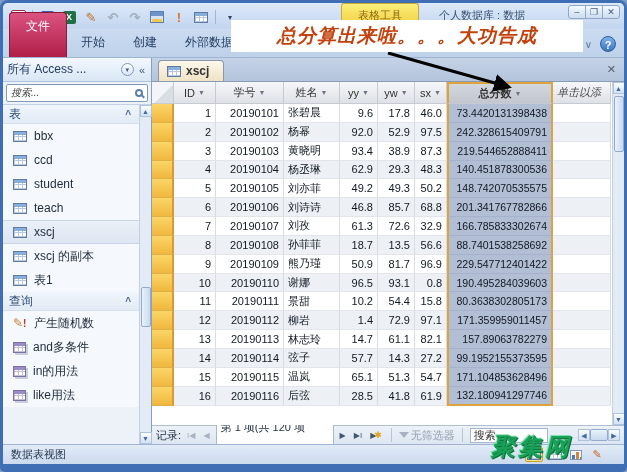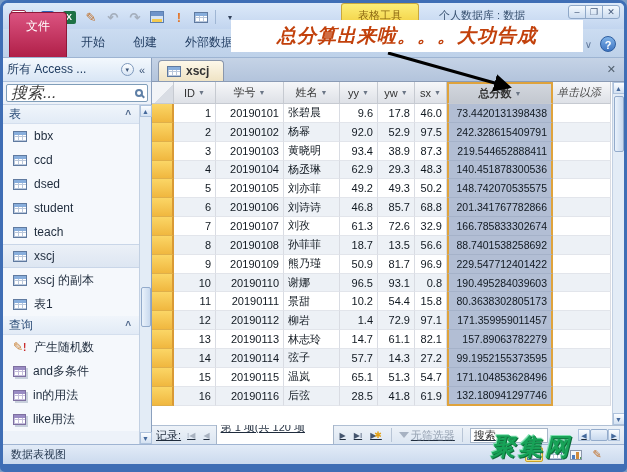--- a/index.html
+++ b/index.html
@@ -71,21 +71,21 @@
   .sidebar { width:149px; background:#EDF2F9; border-right:1px solid #8BA0BE; display:flex; flex-direction:column; }
   .nav-head { height:24px; background:linear-gradient(#F3F8FD,#D9E6F5); border-bottom:1px solid #AFC2DB;
     display:flex; align-items:center; padding:0 4px; gap:3px; }
   .nav-head-label { font-size:12px; color:#1F3C61; flex:1; white-space:nowrap; overflow:hidden; }
   .nav-circle { width:13px; height:13px; border-radius:50%; border:1px solid #7E99BC;
     background:linear-gradient(#FDFEFF,#D8E5F4); font-size:7px; color:#3C5options578; text-align:center; line-height:11px; color:#3C5578;}
   .nav-collapse { font-size:11px; color:#3C5578; padding:0 2px; }
   .searchwrap { height:23px; padding:2px 3px; border-bottom:1px solid #C4D2E5; display:flex; }
   .searchbox { flex:1; background:#fff; border:1px solid #7F9DB9; border-radius:2px;
     display:flex; align-items:center; padding:0 4px; gap:4px; }
-  .searchbox .stext { flex:1; font-size:16px; color:#3B3B3B; font-style:italic; }
+  .searchbox .stext { flex:1; font-size:10px; color:#3B3B3B; font-style:italic; }
   .mag { width:8px; height:8px; border:2px solid #5E7FA6; border-radius:50%; position:relative; flex:0 0 auto; }
   .mag::after { content:''; position:absolute; width:5px; height:2px; background:#5E7FA6;
     transform:rotate(45deg); right:-4px; bottom:-2px; }
   .nav-scroll-wrap { flex:1; display:flex; min-height:0; }
   .navlist { flex:1; overflow:hidden; }
   .group-head { height:19px; display:flex; align-items:center; justify-content:space-between;
     padding:0 8px 0 6px; background:linear-gradient(#F0F5FB,#E2EBF6); border-bottom:1px solid #D4DFEE;
     color:#2B4C77; font-size:12px; }
   .group-chev { color:#51698C; font-size:10px; font-weight:bold; }
   .nav-item { height:24px; display:flex; align-items:center; gap:7px; padding:0 4px 0 10px;
@@ -133,21 +133,21 @@
   .c-yy{width:38px;} .c-yw{width:37px;} .c-sx{width:32px;} .c-zf{width:106px;} .c-add{width:58px;}
   .hcell.c-zf { background:linear-gradient(#D2D6DD,#C3C8D0); border-top:2px solid #DFA33C;
     border-left:2px solid #DFA33C; border-right:2px solid #DFA33C; font-weight:bold; }
   .dcell.c-zf { background:#B2BED4 !important; border-left:2px solid #DFA33C; border-right:2px solid #DFA33C;
     border-bottom:1px solid #A5B2C9; font-size:10.5px; }
   .drow:last-child .dcell.c-zf { border-bottom:2px solid #DFA33C; }
   .hcell.c-add { font-style:italic; color:#4A4A4A; justify-content:flex-start; padding-left:4px; }
 
   
   .recordnav { height:19px; background:linear-gradient(#EDF2F8,#DCE6F2); border-top:1px solid #AFBFD4;
-    display:flex; align-items:center; font-size:11px; color:#1F2C3D; padding:0 4px; gap:4px;text-decoration:underline; }
+    display:flex; align-items:center; font-size:11px; color:#1F2C3D; padding:0 4px; gap:4px; }
   .rn-btn { font-size:8px; color:#44556E; padding:0 2px; }
   .rn-btn.dis { color:#A8B2C0; }
   .rn-pos { background:#fff; border:1px solid #A7B6C9; height:32px; min-width:118px;
     padding:0 4px; font-size:11px; line-height:14px; overflow:hidden; white-space:nowrap; }
   .rn-star { color:#E3A012; font-size:9px; margin-left:-2px; }
   .rn-sep { width:1px; height:14px; background:#B8C5D6; margin:0 3px; }
   .funnel-wrap { display:flex; align-items:center; gap:2px; color:#9AA7B8; }
   .funnel { width:0; height:0; border-left:5px solid transparent; border-right:5px solid transparent;
     border-top:6px solid #A7B2C2; }
   .rn-filter { color:#96A2B2; font-size:11px; }
@@ -270,24 +270,20 @@
             <div class="nav-item">
               <span class="grid-ico"></span>
               <span>bbx</span>
             </div>
             <div class="nav-item">
               <span class="grid-ico"></span>
               <span>ccd</span>
             </div>
             <div class="nav-item">
               <span class="grid-ico"></span>
-              <span>dsed</span>
-            </div>
-            <div class="nav-item">
-              <span class="grid-ico"></span>
               <span>student</span>
             </div>
             <div class="nav-item">
               <span class="grid-ico"></span>
               <span>teach</span>
             </div>
             <div class="nav-item selected">
               <span class="grid-ico"></span>
               <span>xscj</span>
             </div>

